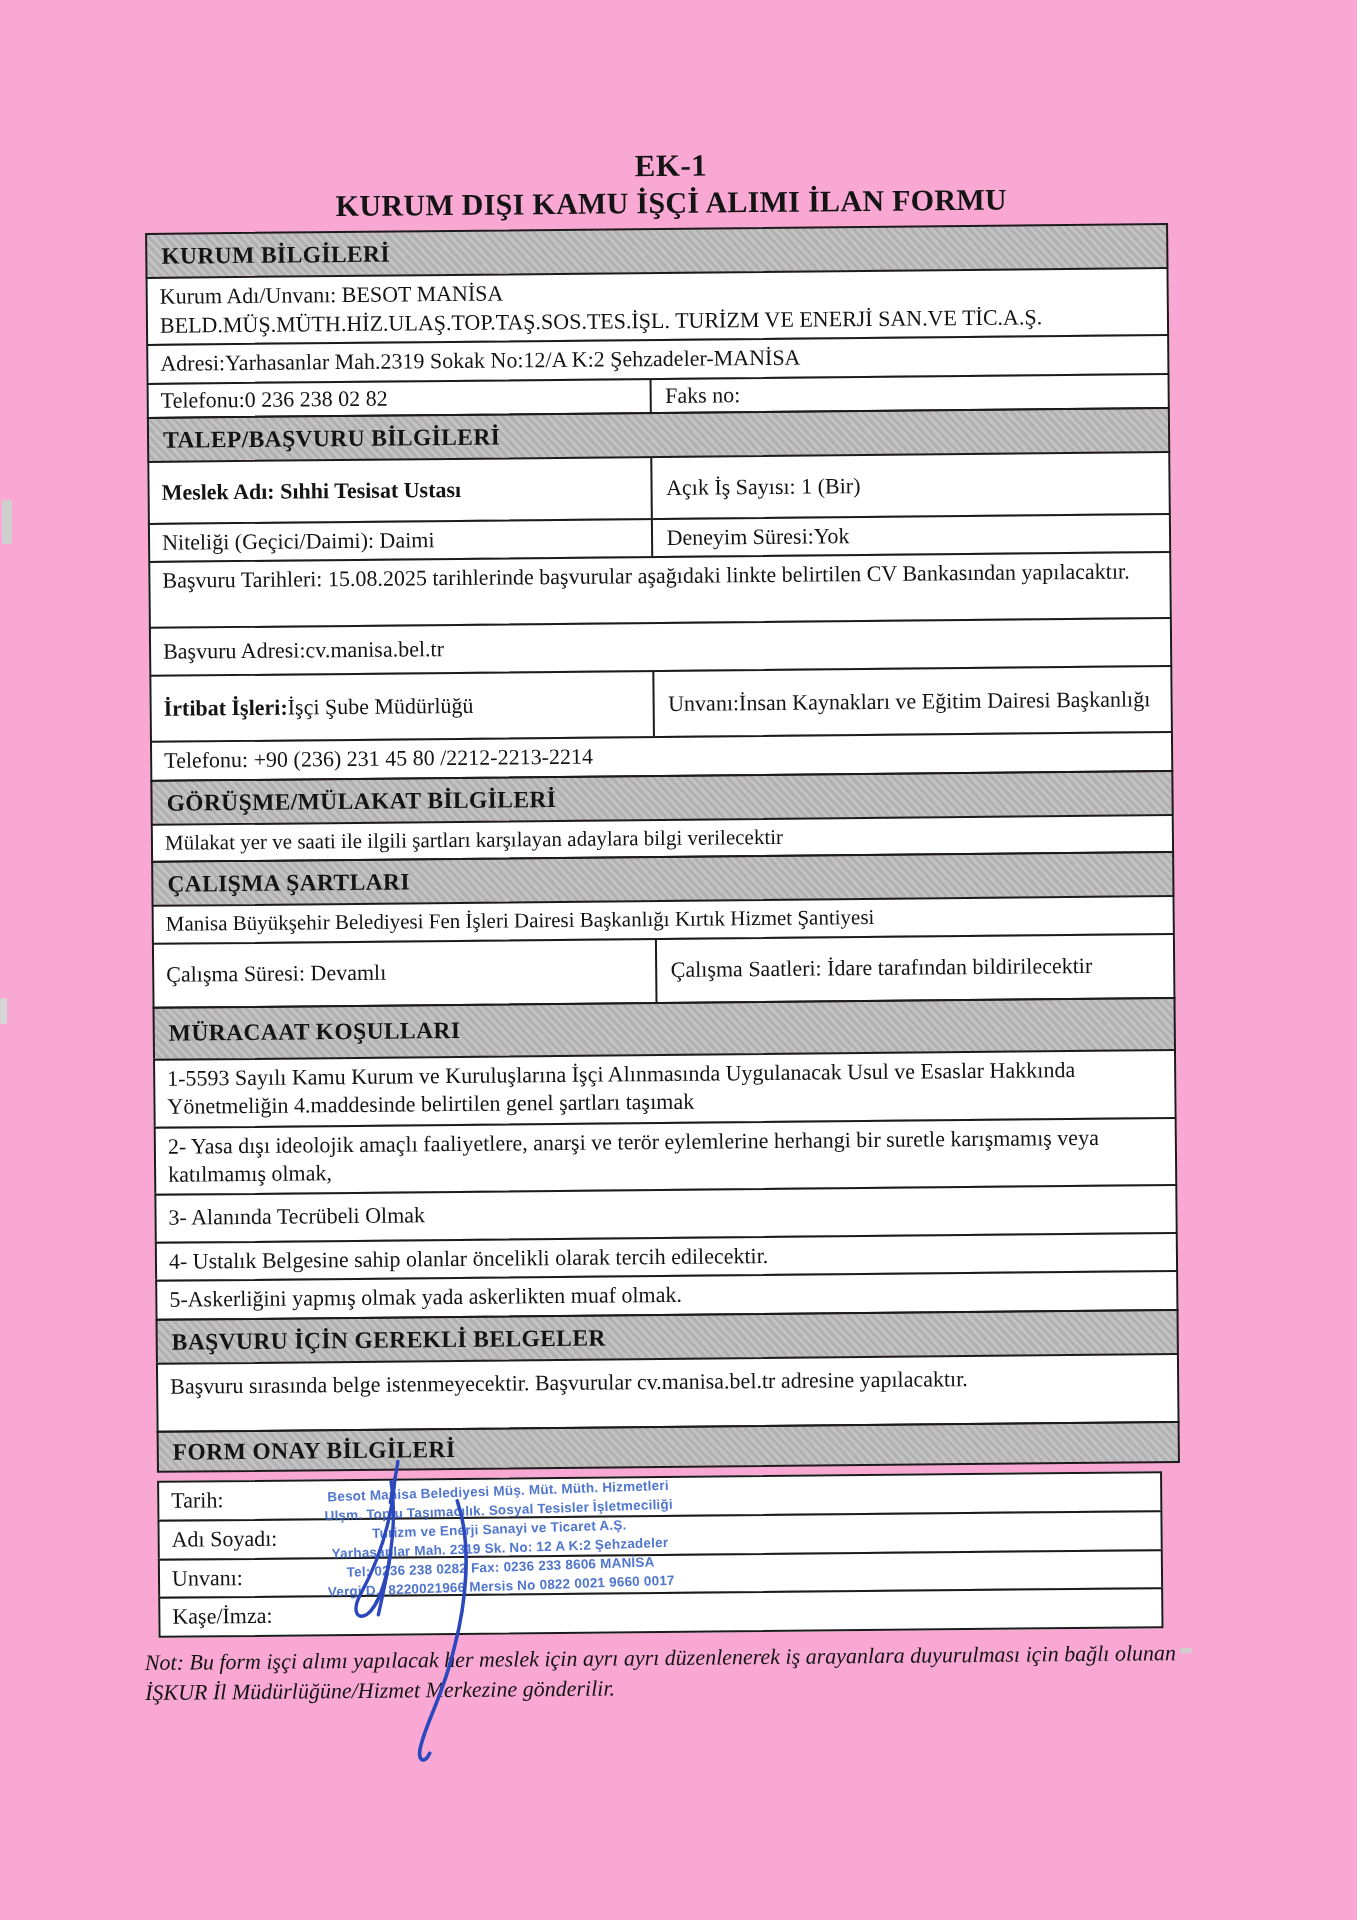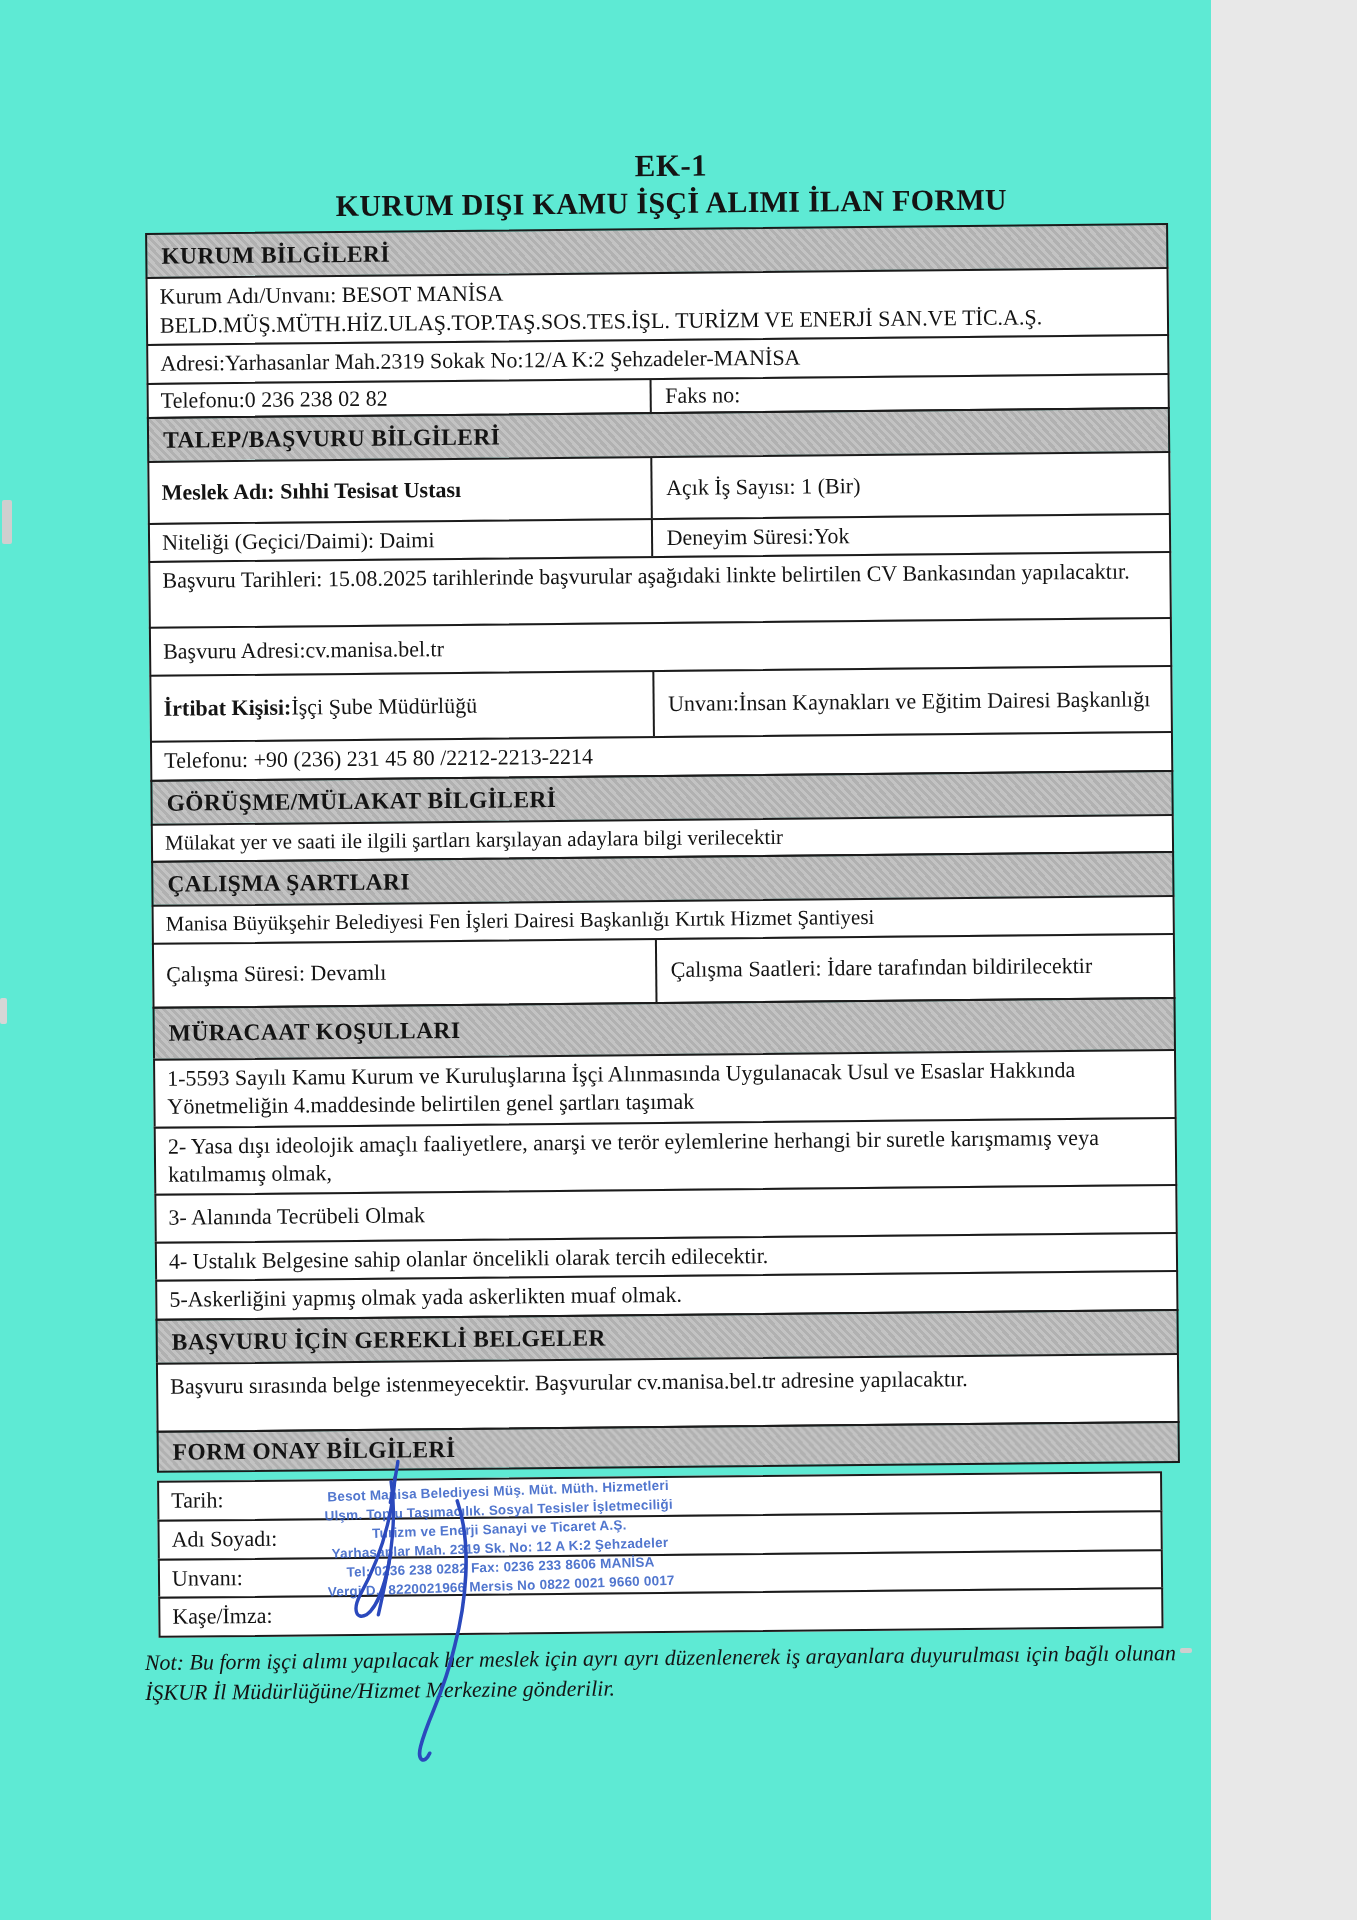--- a/index.html
+++ b/index.html
@@ -1,18 +1,18 @@
 <!DOCTYPE html>
 <html style="--bar: #bcbcbc; --border: #1b1b1b; --stamp: #3a64c8; --sig: #2b49bd;"><head>
 <meta charset="utf-8">
 <style>
   html,body{margin:0;padding:0;}
   body{background:#e8e8e8;}
   .sheet{
-    position:relative;width:1211px;height:1920px;background:#5eead4;overflow:hidden;
+    position:relative;width:1357px;height:1920px;background:#f9a8d4;overflow:hidden;
     font-family:"Liberation Serif","DejaVu Serif",serif;color:#141414;
   }
   .doc{
     position:absolute;left:0;top:0;width:1357px;height:1920px;
     transform:rotate(-0.55deg);transform-origin:660px 950px;
   }
   .title-ek{
     margin:148px 0 0 0;text-align:center;font-weight:bold;font-size:31px;letter-spacing:0.5px;
   }
   .title-main{
@@ -95,21 +95,21 @@
         <div class="cell-l">Niteliği (Geçici/Daimi): Daimi</div>
         <div class="cell-r">Deneyim Süresi:Yok</div>
       </div>
 
       <div class="row block mh68">Başvuru Tarihleri: 15.08.2025  tarihlerinde  başvurular  aşağıdaki  linkte belirtilen CV Bankasından yapılacaktır.</div>
 
       <div class="row mh50">Başvuru Adresi:cv.manisa.bel.tr</div>
 
       <div class="row mh68" style="padding:0 12px;">
         <div class="cell-l">
-          <span class="b">İrtibat Kişisi:</span>
+          <span class="b">İrtibat İşleri:</span>
             <span>İşçi Şube Müdürlüğü</span>
         </div>
         <div class="cell-r">Unvanı:İnsan Kaynakları ve Eğitim Dairesi Başkanlığı</div>
       </div>
 
       <div class="row mh40">Telefonu: +90 (236) 231 45 80  /2212-2213-2214</div>
 
       <div class="row bar">GÖRÜŞME/MÜLAKAT BİLGİLERİ</div>
 
       <div class="row sm mh36">Mülakat yer ve saati ile ilgili şartları karşılayan adaylara bilgi verilecektir</div>

